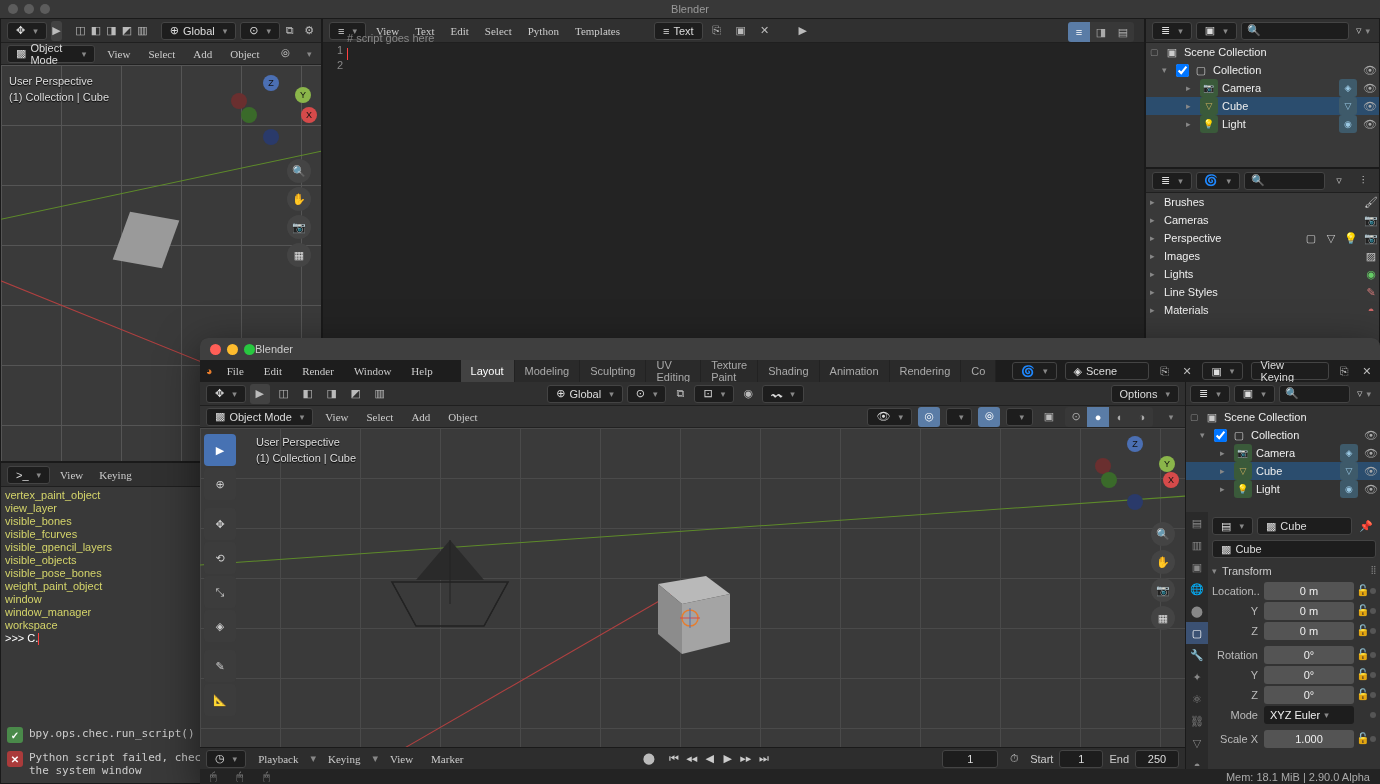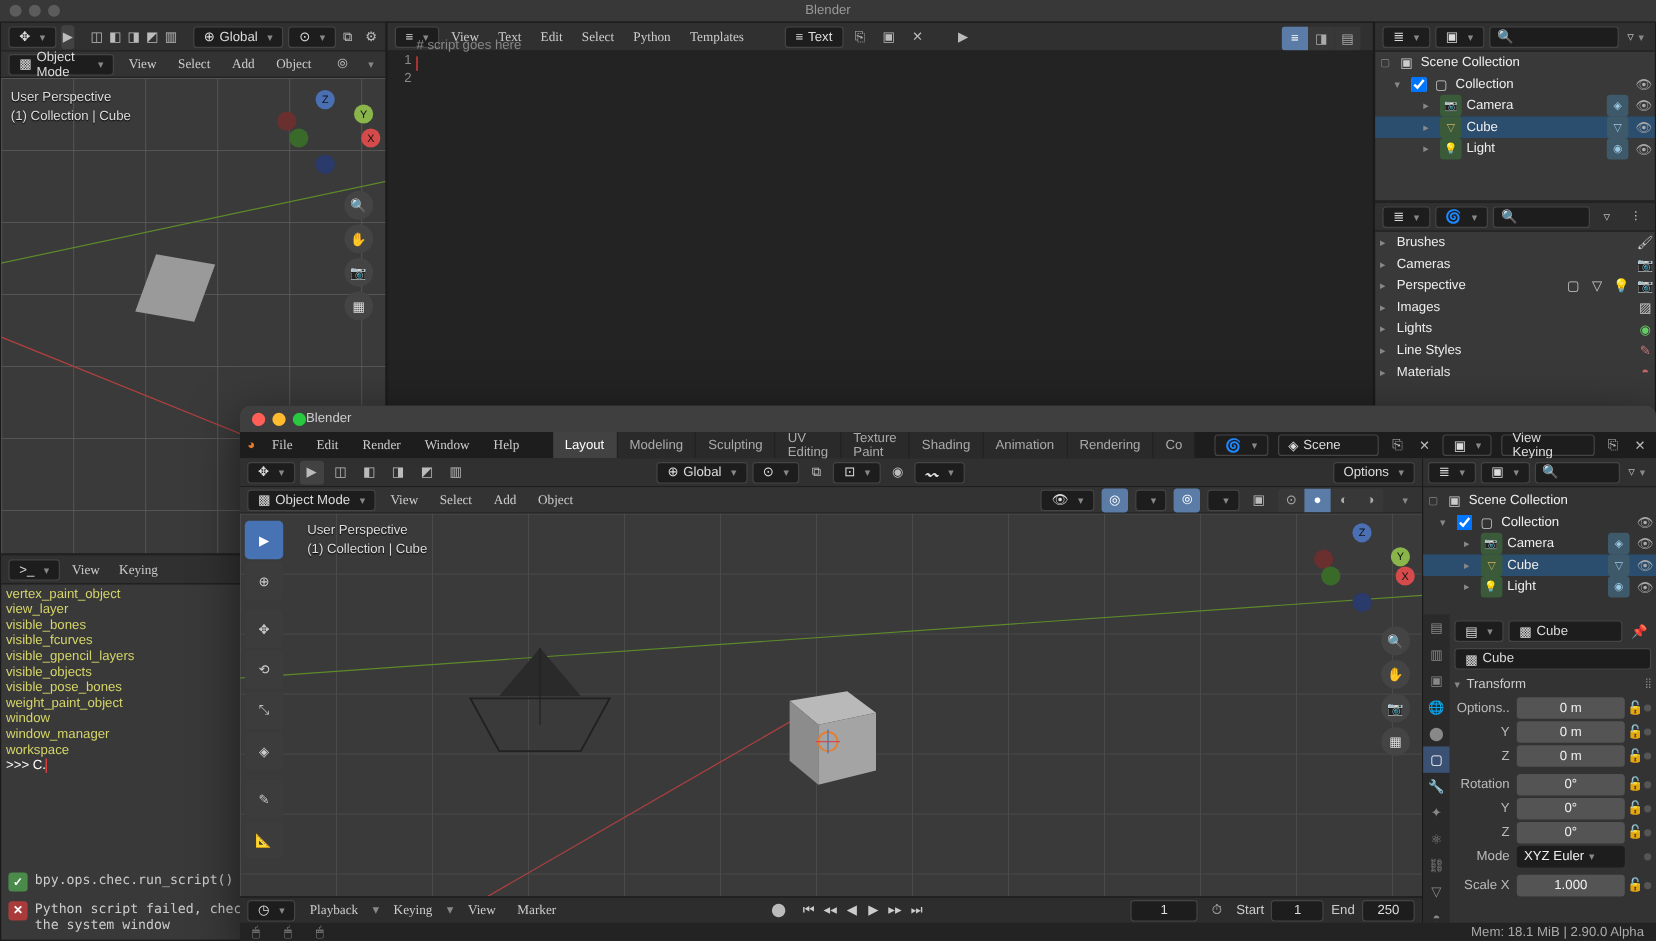--- a/index.html
+++ b/index.html
@@ -542,21 +542,21 @@
       <div class="row" style="gap:4px;margin-bottom:6px">
         <div class="sel" style="flex:1">▩ <span>Cube</span></div>
       </div>
       <div class="row" style="margin-bottom:4px">
           <span class="tri">▾</span>
           <span style="flex:1">Transform</span>
           <span style="color:#888">⦙⦙</span>
         </div>
 
       <div class="pfield">
-          <div class="plabel">Options..</div>
+          <div class="plabel">Location..</div>
           <div class="pval">0 m</div>
           <div class="plock">🔓</div>
           <div class="pdot"></div>
         </div>
       <div class="pfield">
           <div class="plabel">Y</div>
           <div class="pval">0 m</div>
           <div class="plock">🔓</div>
           <div class="pdot"></div>
         </div>

